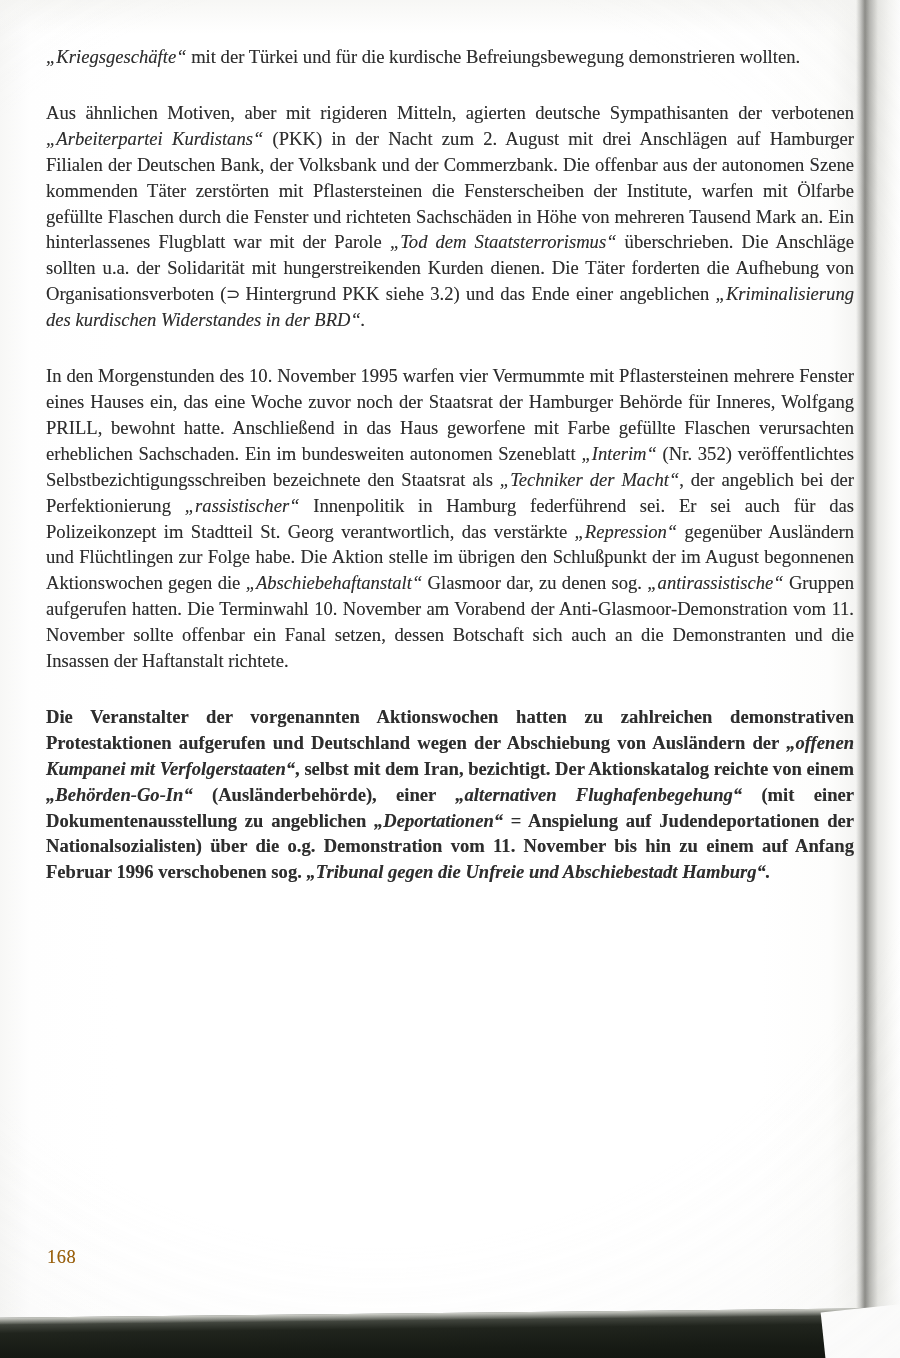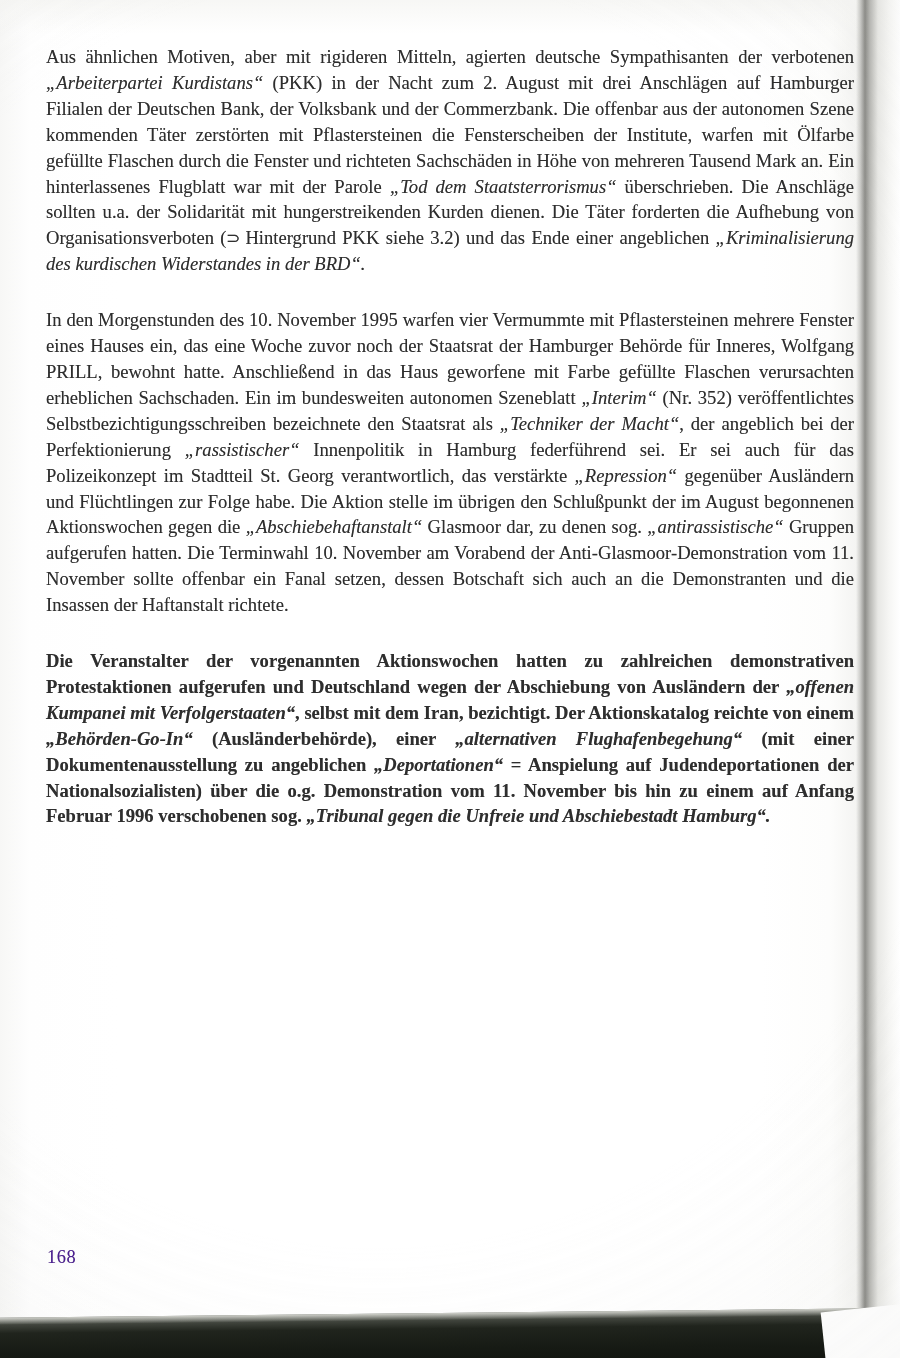--- a/index.html
+++ b/index.html
@@ -123,21 +123,21 @@
     color: #303030;
   }
 
   
   .folio {
     position: absolute;
     left: 47px;
     top: 1247px;
     font-family: "Liberation Serif", "DejaVu Serif", serif;
     font-size: 18.4px;
-    color: #4c1d95;
+    color: #a16207;
     letter-spacing: 0.6px;
     text-shadow: 0 0 0.5px rgba(110,110,110,0.6);
   }
 
   
   .grain {
     position: absolute;
     inset: 0;
     pointer-events: none;
     background:
@@ -158,20 +158,21 @@
 </style>
 </head>
 <body>
 
 <div class="scan">
 
   <div class="paper"></div>
   <div class="topfade"></div>
 
   <div class="text-body">
+    <p class="para p-gap-lg"><i class="it">„Kriegsgeschäfte“</i><span> mit der Türkei und für die kurdische Befreiungsbewegung demonstrieren wollten.</span></p>
     <p class="para p-gap-lg"><span>Aus ähnlichen Motiven, aber mit rigideren Mitteln, agierten deutsche Sympathisanten der verbotenen </span><i class="it">„Arbeiterpartei Kurdistans“</i><span> (PKK) in der Nacht zum 2. August mit drei Anschlägen auf Hamburger Filialen der Deutschen Bank, der Volksbank und der Commerzbank. Die offenbar aus der autonomen Szene kommenden Täter zerstörten mit Pflastersteinen die Fensterscheiben der Institute, warfen mit Ölfarbe gefüllte Flaschen durch die Fenster und richteten Sachschäden in Höhe von mehreren Tausend Mark an. Ein hinterlassenes Flugblatt war mit der Parole </span><i class="it">„Tod dem Staatsterrorismus“</i><span> überschrieben. Die Anschläge sollten u.a. der Solidarität mit hungerstreikenden Kurden dienen. Die Täter forderten die Aufhebung von Organisationsverboten (</span><span class="xref">⊃</span><span> Hintergrund PKK siehe 3.2) und das Ende einer angeblichen </span><i class="it">„Kriminalisierung des kurdischen Widerstandes in der BRD“.</i></p>
     <p class="para p-gap-lg"><span>In den Morgenstunden des 10. November 1995 warfen vier Vermummte mit Pflastersteinen mehrere Fenster eines Hauses ein, das eine Woche zuvor noch der Staatsrat der Hamburger Behörde für Inneres, Wolfgang PRILL, bewohnt hatte. Anschließend in das Haus geworfene mit Farbe gefüllte Flaschen verursachten erheblichen Sachschaden. Ein im bundesweiten autonomen Szeneblatt </span><i class="it">„Interim“</i><span> (Nr. 352) veröffentlichtes Selbstbezichtigungsschreiben bezeichnete den Staatsrat als </span><i class="it">„Techniker der Macht“</i><span>, der angeblich bei der Perfektionierung </span><i class="it">„rassistischer“</i><span> Innenpolitik in Hamburg federführend sei. Er sei auch für das Polizeikonzept im Stadtteil St. Georg verantwortlich, das verstärkte </span><i class="it">„Repression“</i><span> gegenüber Ausländern und Flüchtlingen zur Folge habe. Die Aktion stelle im übrigen den Schlußpunkt der im August begonnenen Aktionswochen gegen die </span><i class="it">„Abschiebehaftanstalt“</i><span> Glasmoor dar, zu denen sog. </span><i class="it">„antirassistische“</i><span> Gruppen aufgerufen hatten. Die Terminwahl 10. November am Vorabend der Anti-Glasmoor-Demonstration vom 11. November sollte offenbar ein Fanal setzen, dessen Botschaft sich auch an die Demonstranten und die Insassen der Haftanstalt richtete.</span></p>
     <p class="para"><span>Die Veranstalter der vorgenannten Aktionswochen hatten zu zahlreichen demonstrativen Protestaktionen aufgerufen und Deutschland wegen der Abschiebung von Ausländern der </span><i class="it">„offenen Kumpanei mit Verfolgerstaaten“</i><span>, selbst mit dem Iran, bezichtigt. Der Aktionskatalog reichte von einem </span><i class="it">„Behörden-Go-In“</i><span> (Ausländerbehörde), einer </span><i class="it">„alternativen Flughafenbegehung“</i><span> (mit einer Dokumentenausstellung zu angeblichen </span><i class="it">„Deportationen“</i><span> = Anspielung auf Judendeportationen der Nationalsozialisten) über die o.g. Demonstration vom 11. November bis hin zu einem auf Anfang Februar 1996 verschobenen sog. </span><i class="it">„Tribunal gegen die Unfreie und Abschiebestadt Hamburg“.</i></p>
   </div>
 
   <div class="folio">168</div>
 
   <div class="page-edge"></div>
   <div class="bed-band"></div>
   <div class="bed-clear"></div>

